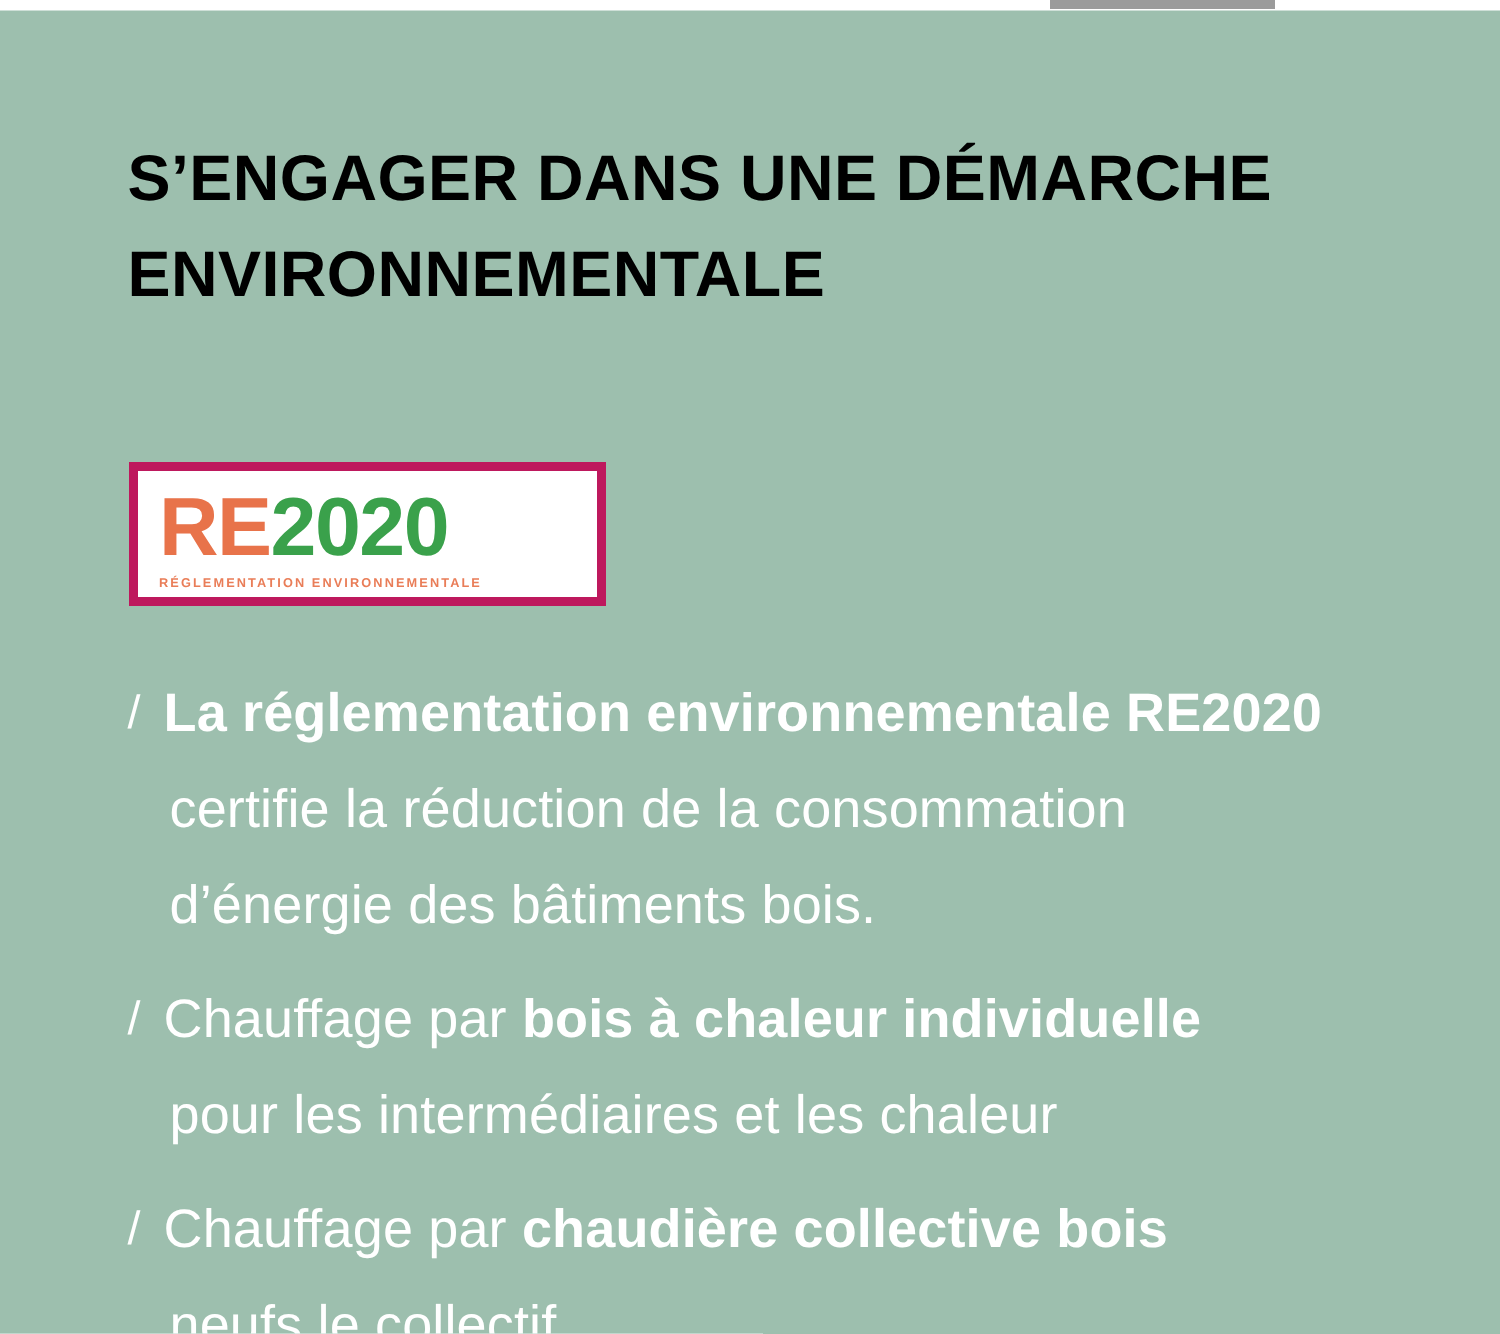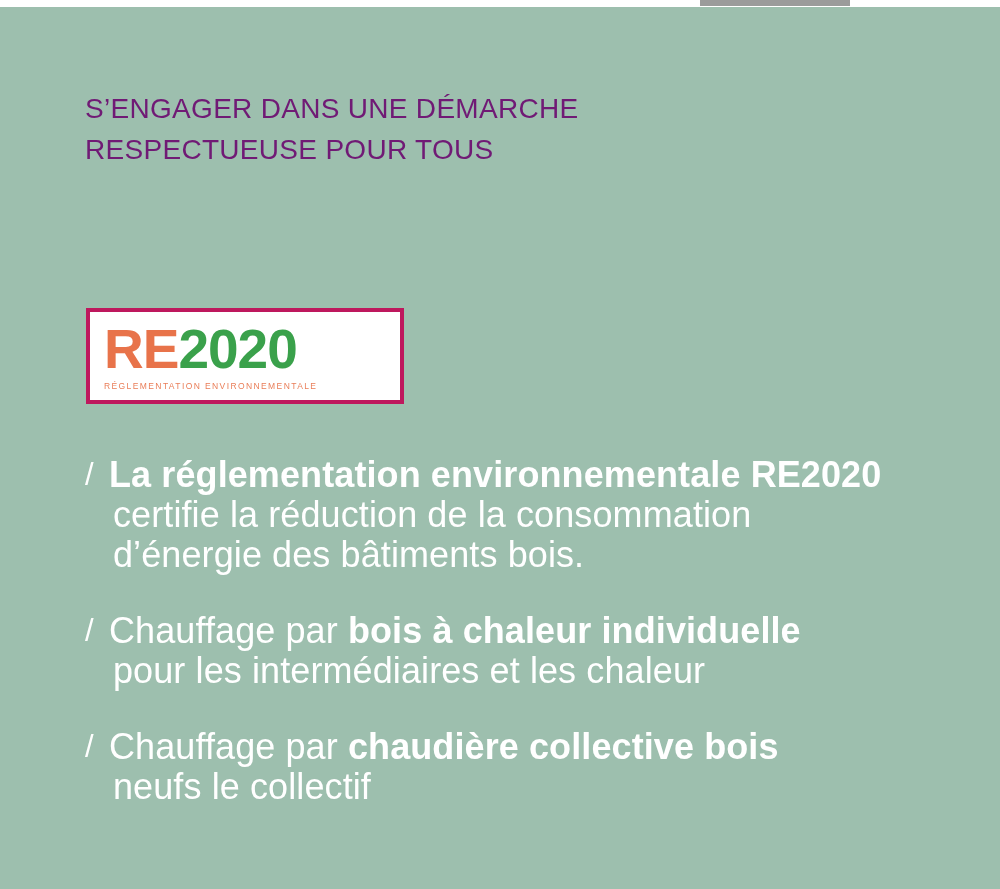--- a/index.html
+++ b/index.html
@@ -38,41 +38,41 @@
     width: 150px;
     height: 6px;
     background: #9b9b9b;
   }
 
   .heading {
     position: absolute;
     left: 85px;
     top: 88px;
     width: 800px;
-    font-weight: normal;
-    font-size: 28px;
+    font-weight: bold;
+    font-size: 43px;
     line-height: 1.48;
     letter-spacing: 0.3px;
-    color: #701a75;
+    color: #000000;
     text-transform: uppercase;
   }
   .heading .hline {
     display: block;
     white-space: nowrap;
   }
 
   
   .logo-box {
     position: absolute;
     left: 86px;
     top: 308px;
     width: 318px;
     height: 96px;
     background: #ffffff;
-    border: 4px solid #be185d;
+    border: 6px solid #be185d;
     box-sizing: border-box;
     overflow: hidden;
   }
   .logo-inner {
     position: absolute;
     left: 14px;
     top: 6px;
     width: 290px;
   }
   .logo-word {
@@ -81,21 +81,21 @@
     font-size: 55px;
     line-height: 62px;
     letter-spacing: -1px;
     white-space: nowrap;
   }
   .logo-re { color: #e8734a; }
   .logo-2020 { color: #3aa14b; }
   .logo-sub {
     margin-top: 1px;
     font-size: 8.5px;
-    font-weight: normal;
+    font-weight: bold;
     letter-spacing: 1.4px;
     color: #e8734a;
     white-space: nowrap;
     opacity: 0.92;
     text-transform: uppercase;
   }
 
   
   .bullets {
     position: absolute;
@@ -121,33 +121,33 @@
   }
   .btext {
     margin-left: 24px;
     font-size: 36px;
     line-height: 40px;
     font-weight: 400;
     color: #ffffff;
     letter-spacing: 0.1px;
   }
   .btext b { font-weight: bold; }
-  .btext .l2 { display: block; padding-left: 4px; }
+  .btext .l2 { display: block; padding-left: 4px; margin-top: 24px; }
 </style>
 </head>
 <body>
 
 <div id="slide">
 
   <div class="top-strip"></div>
   <div class="top-nub"></div>
 
   <div class="heading">
     <span class="hline">S’ENGAGER DANS UNE DÉMARCHE</span>
-    <span class="hline">RESPECTUEUSE POUR TOUS</span>
+    <span class="hline">ENVIRONNEMENTALE</span>
   </div>
 
   <div class="logo-box">
     <div class="logo-inner">
       <div class="logo-word"><span class="logo-re">RE</span><span class="logo-2020">2020</span></div>
       <div class="logo-sub">RÉGLEMENTATION ENVIRONNEMENTALE</div>
     </div>
   </div>
 
   <div class="bullets">

